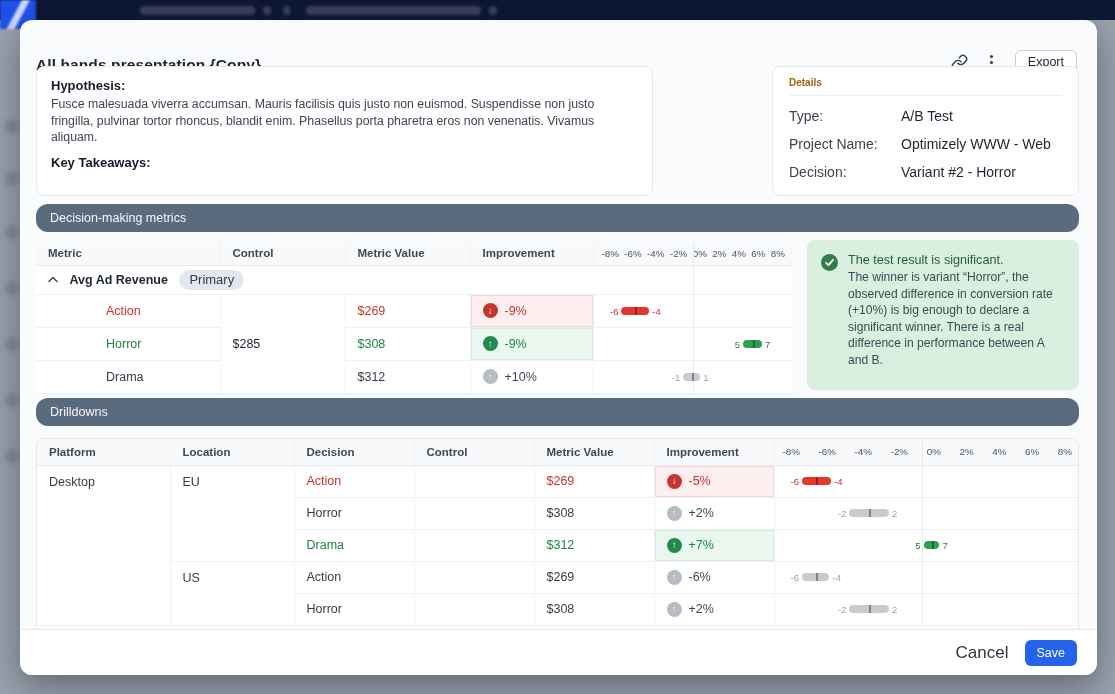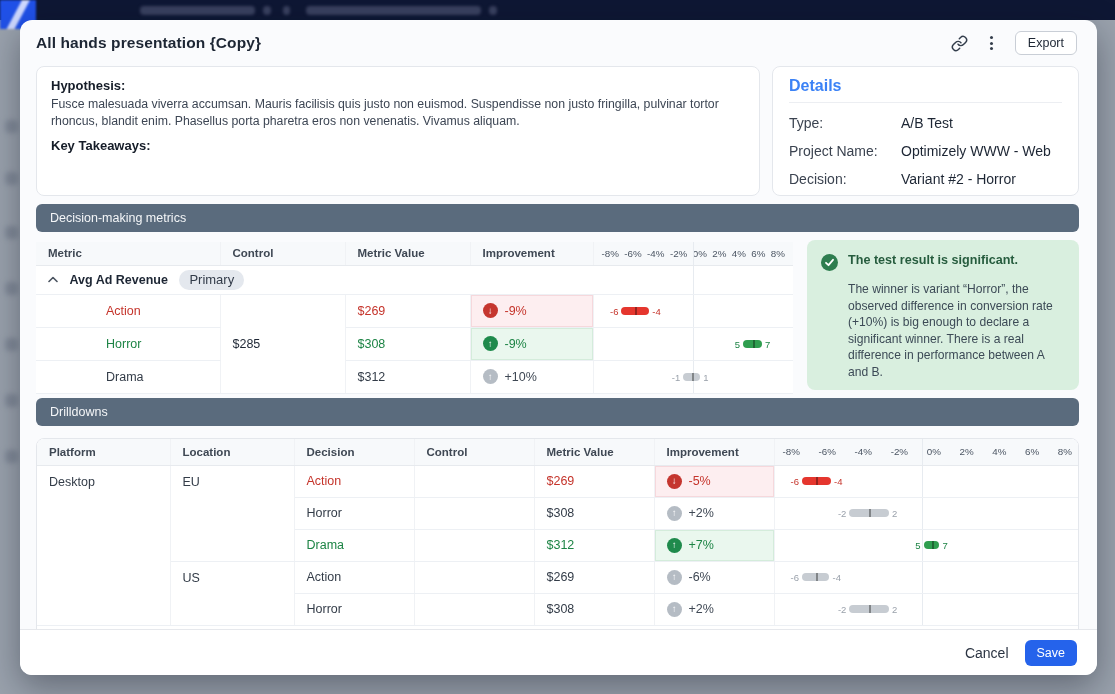--- a/index.html
+++ b/index.html
@@ -9,43 +9,43 @@
   
   .topbar { position:absolute; top:0; left:0; width:1115px; height:20px; background:#0e1734; }
   .bc-blob { position:absolute; top:6px; height:9px; border-radius:4px; background:#39415f; filter:blur(1.5px); }
   .logo { position:absolute; top:0; left:0; width:36px; height:29px; background:#2051e8; border-radius:0 0 6px 0; filter:blur(1px); overflow:hidden; }
   .logo i { position:absolute; left:14px; top:-4px; width:7px; height:40px; background:#cfd9ff; transform:rotate(28deg); display:block; }
   .side-dot { position:absolute; left:5px; width:13px; height:13px; border-radius:4px; background:#828b99; filter:blur(2.5px); }
 
   
   .modal { position:absolute; left:20px; top:20px; width:1077px; height:655px; background:#fafbfd; border-radius:12px; box-shadow:0 12px 34px rgba(10,16,30,.38); overflow:hidden; }
 
-  .modal-header { position:absolute; top:0; left:0; right:0; height:46px; display:flex; align-items:center; padding:0 20px 0 16px; }
+  .modal-header { position:absolute; top:8px; left:0; right:0; height:46px; display:flex; align-items:flex-end; padding:0 20px 0 16px; }
   .modal-title { font-size:15.5px; font-weight:700; color:#1d2634; letter-spacing:.1px; }
   .header-actions { margin-left:auto; display:flex; align-items:center; gap:18px; }
   .icon-btn { background:none; border:none; cursor:pointer; display:flex; align-items:center; color:#343e4c; }
   .kebab { display:flex; flex-direction:column; gap:2.5px; padding:2px 4px; }
   .kebab b { width:3px; height:3px; border-radius:50%; background:#343e4c; }
   .export-btn { background:#fff; border:1px solid #c9ced6; border-radius:6px; padding:4px 12px; font-size:12.5px; color:#1d2634; font-family:inherit; cursor:pointer; }
 
   
   .card { position:absolute; background:#fff; border:1px solid #e4e7ec; border-radius:8px; }
-  .hypo-card { left:16px; top:46px; width:724px; height:130px; padding:11px 14px; }
+  .hypo-card { left:16px; top:46px; width:617px; height:130px; padding:11px 14px; }
   .hypo-head { font-size:13px; font-weight:700; color:#151c28; margin-bottom:3px; }
   .hypo-body { font-size:12.3px; color:#3d4654; line-height:16.5px; }
   .hypo-head.mt { margin-top:9px; }
 
   .details-card { left:752px; top:46px; width:307px; height:130px; padding:10px 16px; }
-  .details-head { font-size:16px; font-weight:700; color:#3b82f6; padding-bottom:7px; border-bottom:1px solid #eceef2; }
+  .details-head { font-size:10px; font-weight:700; color:#a16207; padding-bottom:7px; border-bottom:1px solid #eceef2; }
   .detail-row { display:flex; margin-top:12px; font-size:14px; }
   .detail-label { width:112px; color:#3b4350; }
   .detail-value { color:#1d2634; }
 
   
-  .section-bar { position:absolute; left:16px; width:1043px; height:28px; background:#5a6b7d; border-radius:6px; display:flex; align-items:center; padding-left:14px; color:#f4f6f8; font-size:12.5px; }
+  .section-bar { position:absolute; left:16px; width:1043px; height:28px; background:#5a6b7d; border-radius:12px; display:flex; align-items:center; padding-left:14px; color:#f4f6f8; font-size:12.5px; }
   .bar-metrics { top:184px; }
   .bar-drill { top:378px; }
 
   
   table { border-collapse:collapse; table-layout:fixed; background:#fff; }
   td,th { font-size:12.5px; color:#333c48; padding:0 12px; text-align:left; font-weight:400; border-right:1px solid #f0f2f5; border-bottom:1px solid #edf0f4; overflow:hidden; white-space:nowrap; }
   td:last-child, th:last-child { border-right:none; }
   thead th { background:#f7f9fb; font-size:11.5px; font-weight:600; color:#3f4854; border-bottom:1px solid #e7eaee; }
   .metrics-table { position:absolute; left:16px; top:222px; width:757px; }
   .metrics-table thead th { height:23px; }
@@ -100,26 +100,26 @@
   .mini-chart .bl { transform:translate(-100%,-50%); padding-right:3px; }
   .mini-chart .br { transform:translateY(-50%); padding-left:3px; }
   .bl.red,.br.red { color:#c5342b; }
   .bl.green,.br.green { color:#1d8445; }
   .bl.gray,.br.gray { color:#9aa1ab; }
 
   
   .sig-panel { position:absolute; left:787px; top:220px; width:272px; height:150px; background:#d9efdf; border-radius:8px; padding:13px 14px; }
   .sig-inner { display:flex; }
   .sig-icon { flex:none; margin-right:10px; margin-top:1px; }
-  .sig-title { font-size:12.6px; font-weight:700; color:#265c3e; margin-bottom:14px; }
+  .sig-title { font-size:12.6px; font-weight:400; color:#265c3e; margin-bottom:2px; }
   .sig-body { font-size:12.1px; color:#3c4a56; line-height:16.5px; }
 
   
   .modal-footer { position:absolute; left:0; right:0; bottom:0; height:46px; background:#fff; border-top:1px solid #e6e8ec; border-radius:0 0 12px 12px; display:flex; align-items:center; justify-content:flex-end; padding:0 20px; gap:16px; }
-  .cancel-btn { background:none; border:none; font-size:14px; color:#2b3442; font-family:inherit; cursor:pointer;margin-left:43px; }
+  .cancel-btn { background:none; border:none; font-size:17px; color:#2b3442; font-family:inherit; cursor:pointer;margin-left:43px; }
   .save-btn { background:#2563eb; border:none; color:#fff; font-size:12.5px; border-radius:6px; padding:6px 12px; font-family:inherit; cursor:pointer; }
 </style>
 </head>
 <body>
 
 <div class="topbar">
   <span class="bc-blob" style="left:140px;width:115px;"></span>
   <span class="bc-blob" style="left:263px;width:8px;"></span>
   <span class="bc-blob" style="left:283px;width:7px;"></span>
   <span class="bc-blob" style="left:306px;width:175px;"></span>

